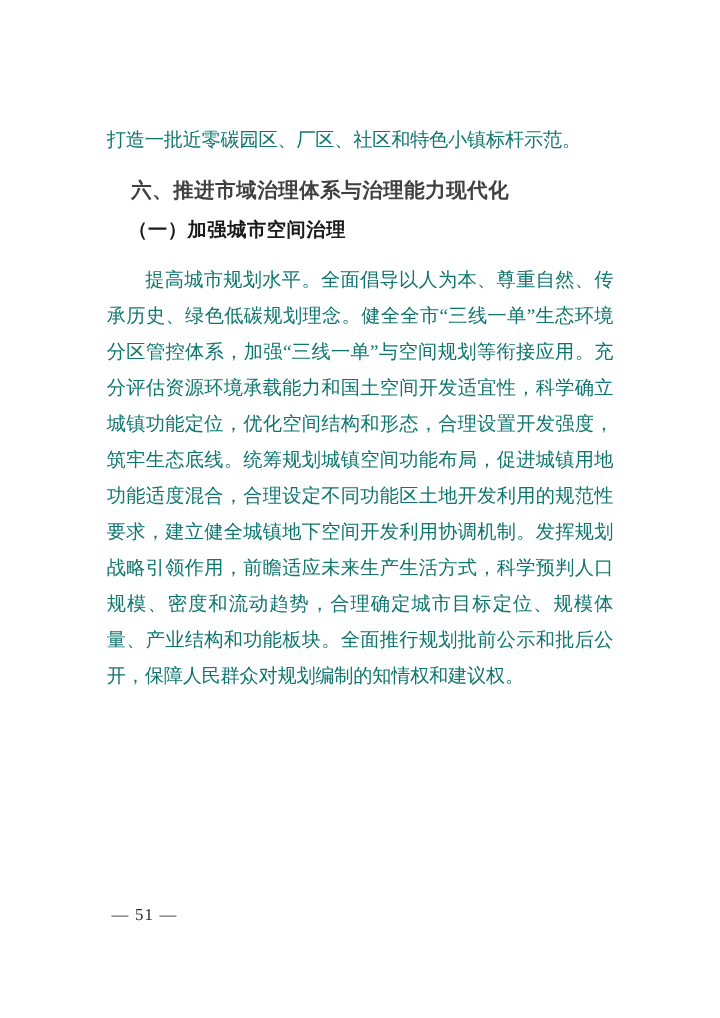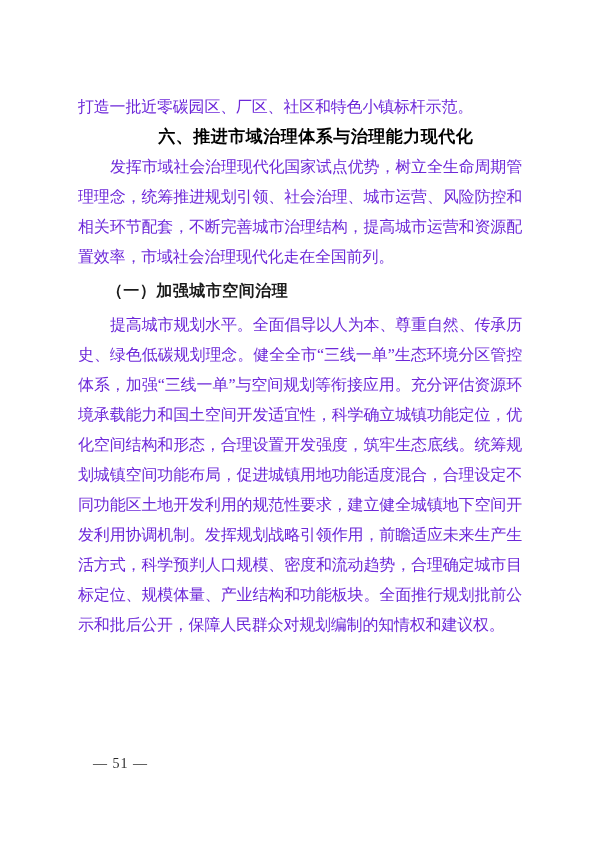--- a/index.html
+++ b/index.html
@@ -16,41 +16,40 @@
     font-family: "Liberation Serif", serif;
     color: #1f1f1f;
   }
   .content {
     position: absolute;
     top: 92px;
     left: 78px;
     width: 444px;
   }
   .para {
-    margin: 0;
+    margin: 11px;
     font-size: 16px;
     line-height: 30px;
     text-align: justify;
     text-justify: inter-ideograph;
     letter-spacing: -0.2px;
-    color: #6d28d9;
+    color: #0f766e;
   }
   .para.indent {
     text-indent: 2em;
   }
   .heading-1 {
     margin: 0;
     font-family: "Liberation Sans", sans-serif;
     font-weight: 700;
     font-size: 17px;
     line-height: 30px;
     text-indent: 1.85em;
     letter-spacing: 0.5px;
-    color: #000000;
-    text-align: center;
+    color: #404040;
   }
   .heading-2 {
     margin: 4px;
     font-family: "Liberation Serif", serif;
     font-weight: 700;
     font-size: 16px;
     line-height: 30px;
     text-indent: 1.55em;
     letter-spacing: 0.5px;
     color: #1a1a1a;
@@ -66,18 +65,17 @@
     color: #2a2a2a;
   }
 </style>
 </head>
 <body>
 
 <div class="page">
   <div class="content">
     <p class="para">打造一批近零碳园区、厂区、社区和特色小镇标杆示范。</p>
     <p class="heading-1">六、推进市域治理体系与治理能力现代化</p>
-    <p class="para indent">发挥市域社会治理现代化国家试点优势，树立全生命周期管理理念，统筹推进规划引领、社会治理、城市运营、风险防控和相关环节配套，不断完善城市治理结构，提高城市运营和资源配置效率，市域社会治理现代化走在全国前列。</p>
     <p class="heading-2">（一）加强城市空间治理</p>
     <p class="para indent">提高城市规划水平。全面倡导以人为本、尊重自然、传承历史、绿色低碳规划理念。健全全市“三线一单”生态环境分区管控体系，加强“三线一单”与空间规划等衔接应用。充分评估资源环境承载能力和国土空间开发适宜性，科学确立城镇功能定位，优化空间结构和形态，合理设置开发强度，筑牢生态底线。统筹规划城镇空间功能布局，促进城镇用地功能适度混合，合理设定不同功能区土地开发利用的规范性要求，建立健全城镇地下空间开发利用协调机制。发挥规划战略引领作用，前瞻适应未来生产生活方式，科学预判人口规模、密度和流动趋势，合理确定城市目标定位、规模体量、产业结构和功能板块。全面推行规划批前公示和批后公开，保障人民群众对规划编制的知情权和建议权。</p>
   </div>
   <div class="page-number">— 51 —</div>
 </div>
 
 </body></html>

